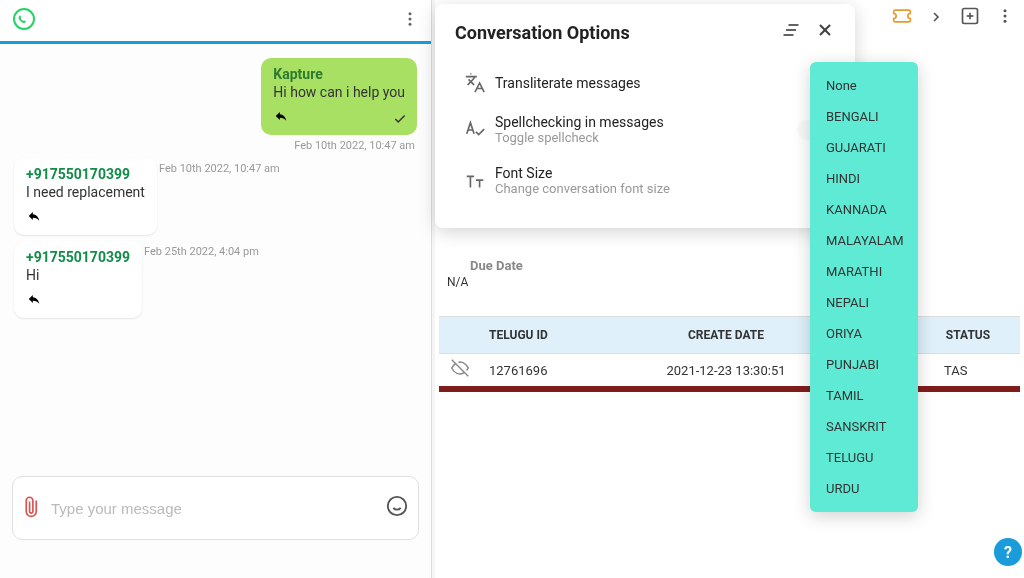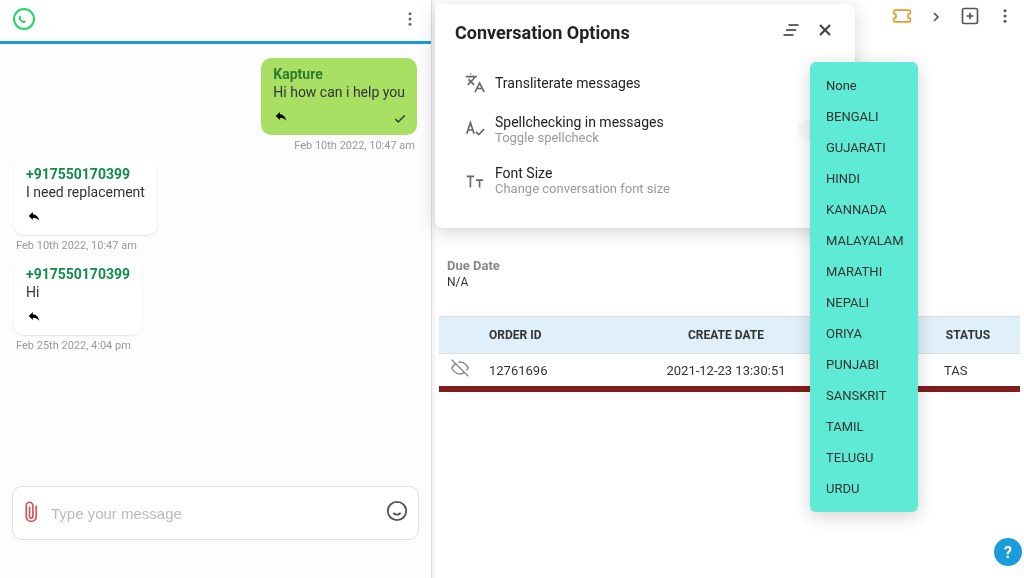--- a/index.html
+++ b/index.html
@@ -11,39 +11,39 @@
     .chat-panel { width: 432px; height: 578px; display: flex; flex-direction: column; border-right: 1px solid #ddd; background: #fdfdfd; }
     
     .chat-header { height: 44px; display: flex; align-items: center; padding: 0 12px; border-bottom: 3px solid #1a9cdb; background: #fff; }
     .whatsapp-icon { color: #25d366; }
     .chat-header-spacer { flex: 1; }
     .chat-header-more { color: #666; cursor: pointer; }
     
     .chat-messages { flex: 1; padding: 14px; overflow: hidden; }
     
     .msg-right { display: flex; flex-direction: column; align-items: flex-end; margin-bottom: 6px; }
-    .msg-left { display: flex; flex-direction: column; align-items: flex-start; margin-bottom: 6px; }
+    .msg-left { display: flex; flex-direction: row; align-items: flex-start; margin-bottom: 6px; }
     
     .bubble-green { background: #a8e063; border-radius: 10px; padding: 8px 12px; max-width: 280px; position: relative; }
     .bubble-white { background: #fff; border-radius: 10px; padding: 8px 12px; max-width: 280px; box-shadow: 0 1px 2px rgba(0,0,0,0.1); position: relative; }
     
     .sender-name { font-weight: 700; font-size: 14px; margin-bottom: 2px; }
     .sender-green { color: #2f7a2f; }
     .sender-whatsapp { color: #128c49; }
     .msg-text { font-size: 14px; color: #333; margin-bottom: 8px; }
     
     .reply-arrow { font-size: 16px; cursor: pointer; }
     .check-icon { position: absolute; bottom: 6px; right: 10px; font-size: 14px; color: #333; }
     
     .timestamp { font-size: 11px; color: #999; margin-top: 4px; }
     .timestamp-right { text-align: right; margin-right: 2px; }
     .timestamp-left { text-align: left; margin-left: 2px; }
     
     .chat-input-area { padding: 18px 12px 38px; background: #fdfdfd; }
-    .chat-input-row { display: flex; align-items: center; background: #fff; border: 1px solid #e0e0e0; border-radius: 10px; padding: 6px 10px; height: 54px; }
+    .chat-input-row { display: flex; align-items: center; background: #fff; border: 1px solid #e0e0e0; border-radius: 10px; padding: 6px 10px; height: 64px; }
     .attach-icon { color: #d9534f; font-size: 20px; margin-right: 8px; cursor: pointer; transform: rotate(-45deg); }
     .chat-input { flex: 1; border: none; outline: none; font-size: 15px; color: #333; }
     .chat-input::placeholder { color: #bbb; }
     .emoji-icon { color: #555; font-size: 20px; cursor: pointer; }
     
     
     .conv-options { position: absolute; left: 435px; top: 4px; width: 420px; background: #fff; border-radius: 8px; box-shadow: 0 4px 18px rgba(0,0,0,0.17); z-index: 10; padding: 16px 20px 22px; }
     
     .conv-header { display: flex; align-items: center; margin-bottom: 18px; }
     .conv-title { font-size: 18px; font-weight: 700; color: #222; flex: 1; }
@@ -65,21 +65,21 @@
     .lang-item { padding: 8px 16px; font-size: 13px; color: #333; cursor: pointer; }
     
     
     .right-panel { position: absolute; left: 435px; top: 0; right: 0; bottom: 0; background: #fff; }
     
     .right-toolbar { position: absolute; right: 10px; top: 6px; display: flex; align-items: center; gap: 16px; }
     .right-tool-icon { color: #555; font-size: 18px; cursor: pointer; }
     .right-tool-orange { color: #e89a2e; }
     
     .due-date { position: absolute; left: 12px; top: 258px; }
-    .due-date-label { font-size: 13px; font-weight: 700; color: #888; }
+    .due-date-label { font-size: 13px; font-weight: 700; color: #888; margin-left: 23px; }
     .due-date-val { font-size: 12px; color: #333; margin-top: 2px; }
     
     .order-table { position: absolute; left: 4px; right: 4px; top: 316px; }
     .table-header { display: flex; background: #dff0fb; height: 38px; align-items: center; font-size: 12px; font-weight: 700; color: #333; border-top: 1px solid #ddd; border-bottom: 1px solid #ddd; }
     .th { padding: 0 10px; }
     .th-icon { width: 42px; }
     .th-order { width: 150px; text-align: left; padding-left: 8px; }
     .th-create { width: 190px; text-align: center; }
     .th-to { width: 95px; text-align: center; }
     .th-status { flex: 1; text-align: center; }
@@ -216,21 +216,21 @@
     </div>
 
     <div class="due-date">
       <div class="due-date-label">Due Date</div>
       <div class="due-date-val">N/A</div>
     </div>
 
     <div class="order-table">
       <div class="table-header">
         <div class="th th-icon"></div>
-        <div class="th th-order">ORDER ID</div>
+        <div class="th th-order">TELUGU ID</div>
         <div class="th th-create">CREATE DATE</div>
         <div class="th th-to">TO</div>
         <div class="th th-status">STATUS</div>
       </div>
       <div class="table-row">
         <div class="td td-icon">
           <svg width="18" height="18" viewBox="0 0 24 24" fill="none" stroke="currentColor" stroke-width="2">
               <path d="M17.94 17.94A10.07 10.07 0 0 1 12 20c-7 0-11-8-11-8a18.45 18.45 0 0 1 5.06-5.94M9.9 4.24A9.12 9.12 0 0 1 12 4c7 0 11 8 11 8a18.5 18.5 0 0 1-2.16 3.19"></path>
               <line x1="1" y1="1" x2="23" y2="23"></line>
             </svg>
@@ -310,19 +310,19 @@
     <div class="lang-item">None</div>
     <div class="lang-item">BENGALI</div>
     <div class="lang-item">GUJARATI</div>
     <div class="lang-item">HINDI</div>
     <div class="lang-item">KANNADA</div>
     <div class="lang-item">MALAYALAM</div>
     <div class="lang-item">MARATHI</div>
     <div class="lang-item">NEPALI</div>
     <div class="lang-item">ORIYA</div>
     <div class="lang-item">PUNJABI</div>
+    <div class="lang-item">TAMIL</div>
     <div class="lang-item">SANSKRIT</div>
-    <div class="lang-item">TAMIL</div>
     <div class="lang-item">TELUGU</div>
     <div class="lang-item">URDU</div>
   </div>
 
 </div>
 
 </body></html>

